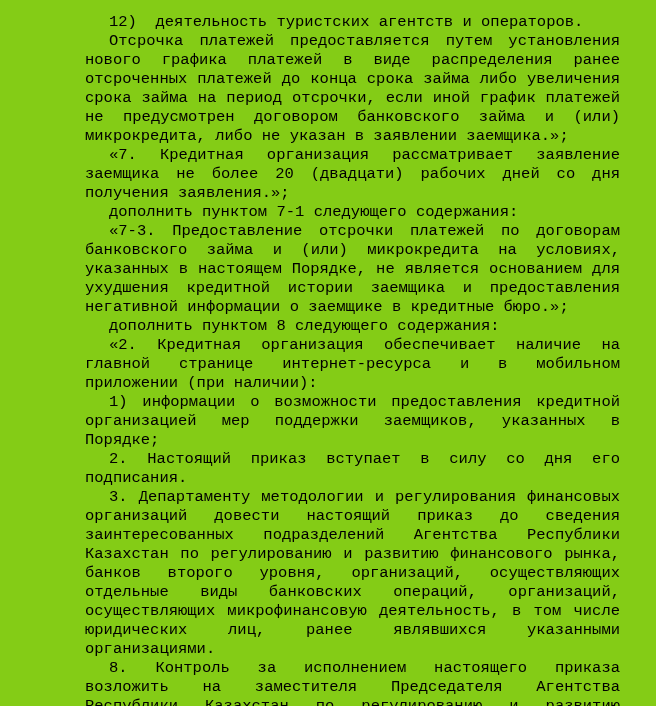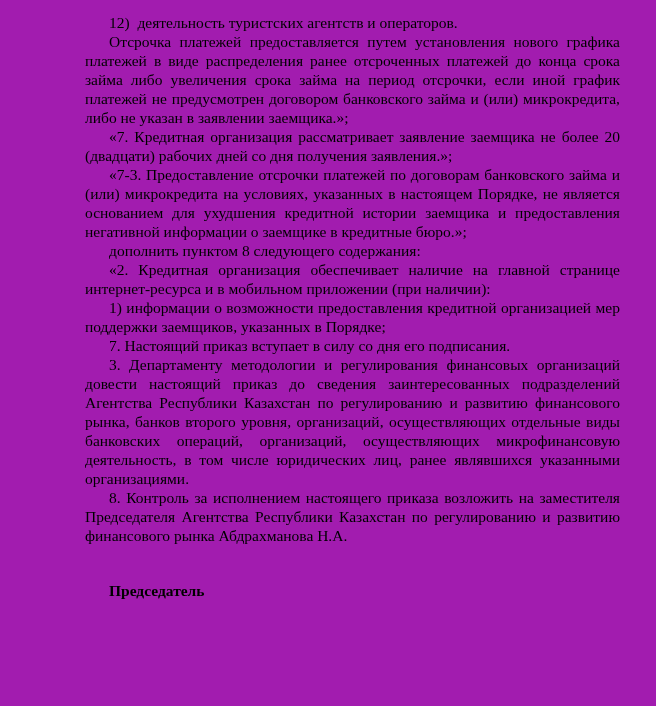--- a/index.html
+++ b/index.html
@@ -5,23 +5,23 @@
     html, body {
       margin: 0;
       padding: 0;
       background: #ffffff;
     }
     .page {
       position: relative;
       width: 656px;
       height: 706px;
       box-sizing: border-box;
-      background: #a21caf;
+      background: #84cc16;
       color: #000000;
-      font-family: Liberation Serif, serif;
+      font-family: Liberation Mono, monospace;
       font-size: 15.5px;
       line-height: 19px;
       padding: 13px 36px 0 85px;
       overflow: hidden;
     }
     .page p {
       margin: 0;
       text-align: justify;
       text-indent: 24px;
     }
@@ -36,24 +36,25 @@
       margin-left: 24px;
     }
   </style>
 </head>
 <body>
 
 <div class="page">
   <p>12)&nbsp;&nbsp;деятельность туристских агентств и операторов.</p>
   <p>Отсрочка платежей предоставляется путем установления нового графика платежей в виде распределения ранее отсроченных платежей до конца срока займа либо увеличения срока займа на период отсрочки, если иной график платежей не предусмотрен договором банковского займа и (или) микрокредита, либо не указан в заявлении заемщика.»;</p>
   <p>«7. Кредитная организация рассматривает заявление заемщика не более 20 (двадцати) рабочих дней со дня получения заявления.»;</p>
+  <p>дополнить пунктом 7-1 следующего содержания:</p>
   <p>«7-3. Предоставление отсрочки платежей по договорам банковского займа и (или) микрокредита на условиях, указанных в настоящем Порядке, не является основанием для ухудшения кредитной истории заемщика и предоставления негативной информации о заемщике в кредитные бюро.»;</p>
   <p>дополнить пунктом 8 следующего содержания:</p>
   <p>«2. Кредитная организация обеспечивает наличие на главной странице интернет-ресурса и в мобильном приложении (при наличии):</p>
   <p>1) информации о возможности предоставления кредитной организацией мер поддержки заемщиков, указанных в Порядке;</p>
-  <p>7. Настоящий приказ вступает в силу со дня его подписания.</p>
+  <p>2. Настоящий приказ вступает в силу со дня его подписания.</p>
   <p>3. Департаменту методологии и регулирования финансовых организаций довести настоящий приказ до сведения заинтересованных подразделений Агентства Республики Казахстан по регулированию и развитию финансового рынка, банков второго уровня, организаций, осуществляющих отдельные виды банковских операций, организаций, осуществляющих микрофинансовую деятельность, в том числе юридических лиц, ранее являвшихся указанными организациями.</p>
   <p>8. Контроль за исполнением настоящего приказа возложить на заместителя Председателя Агентства Республики Казахстан по регулированию и развитию финансового рынка Абдрахманова Н.А.</p>
 
   <div class="signature">
     <span class="sig-title">Председатель</span>
   </div>
 </div>
 
 </body></html>

